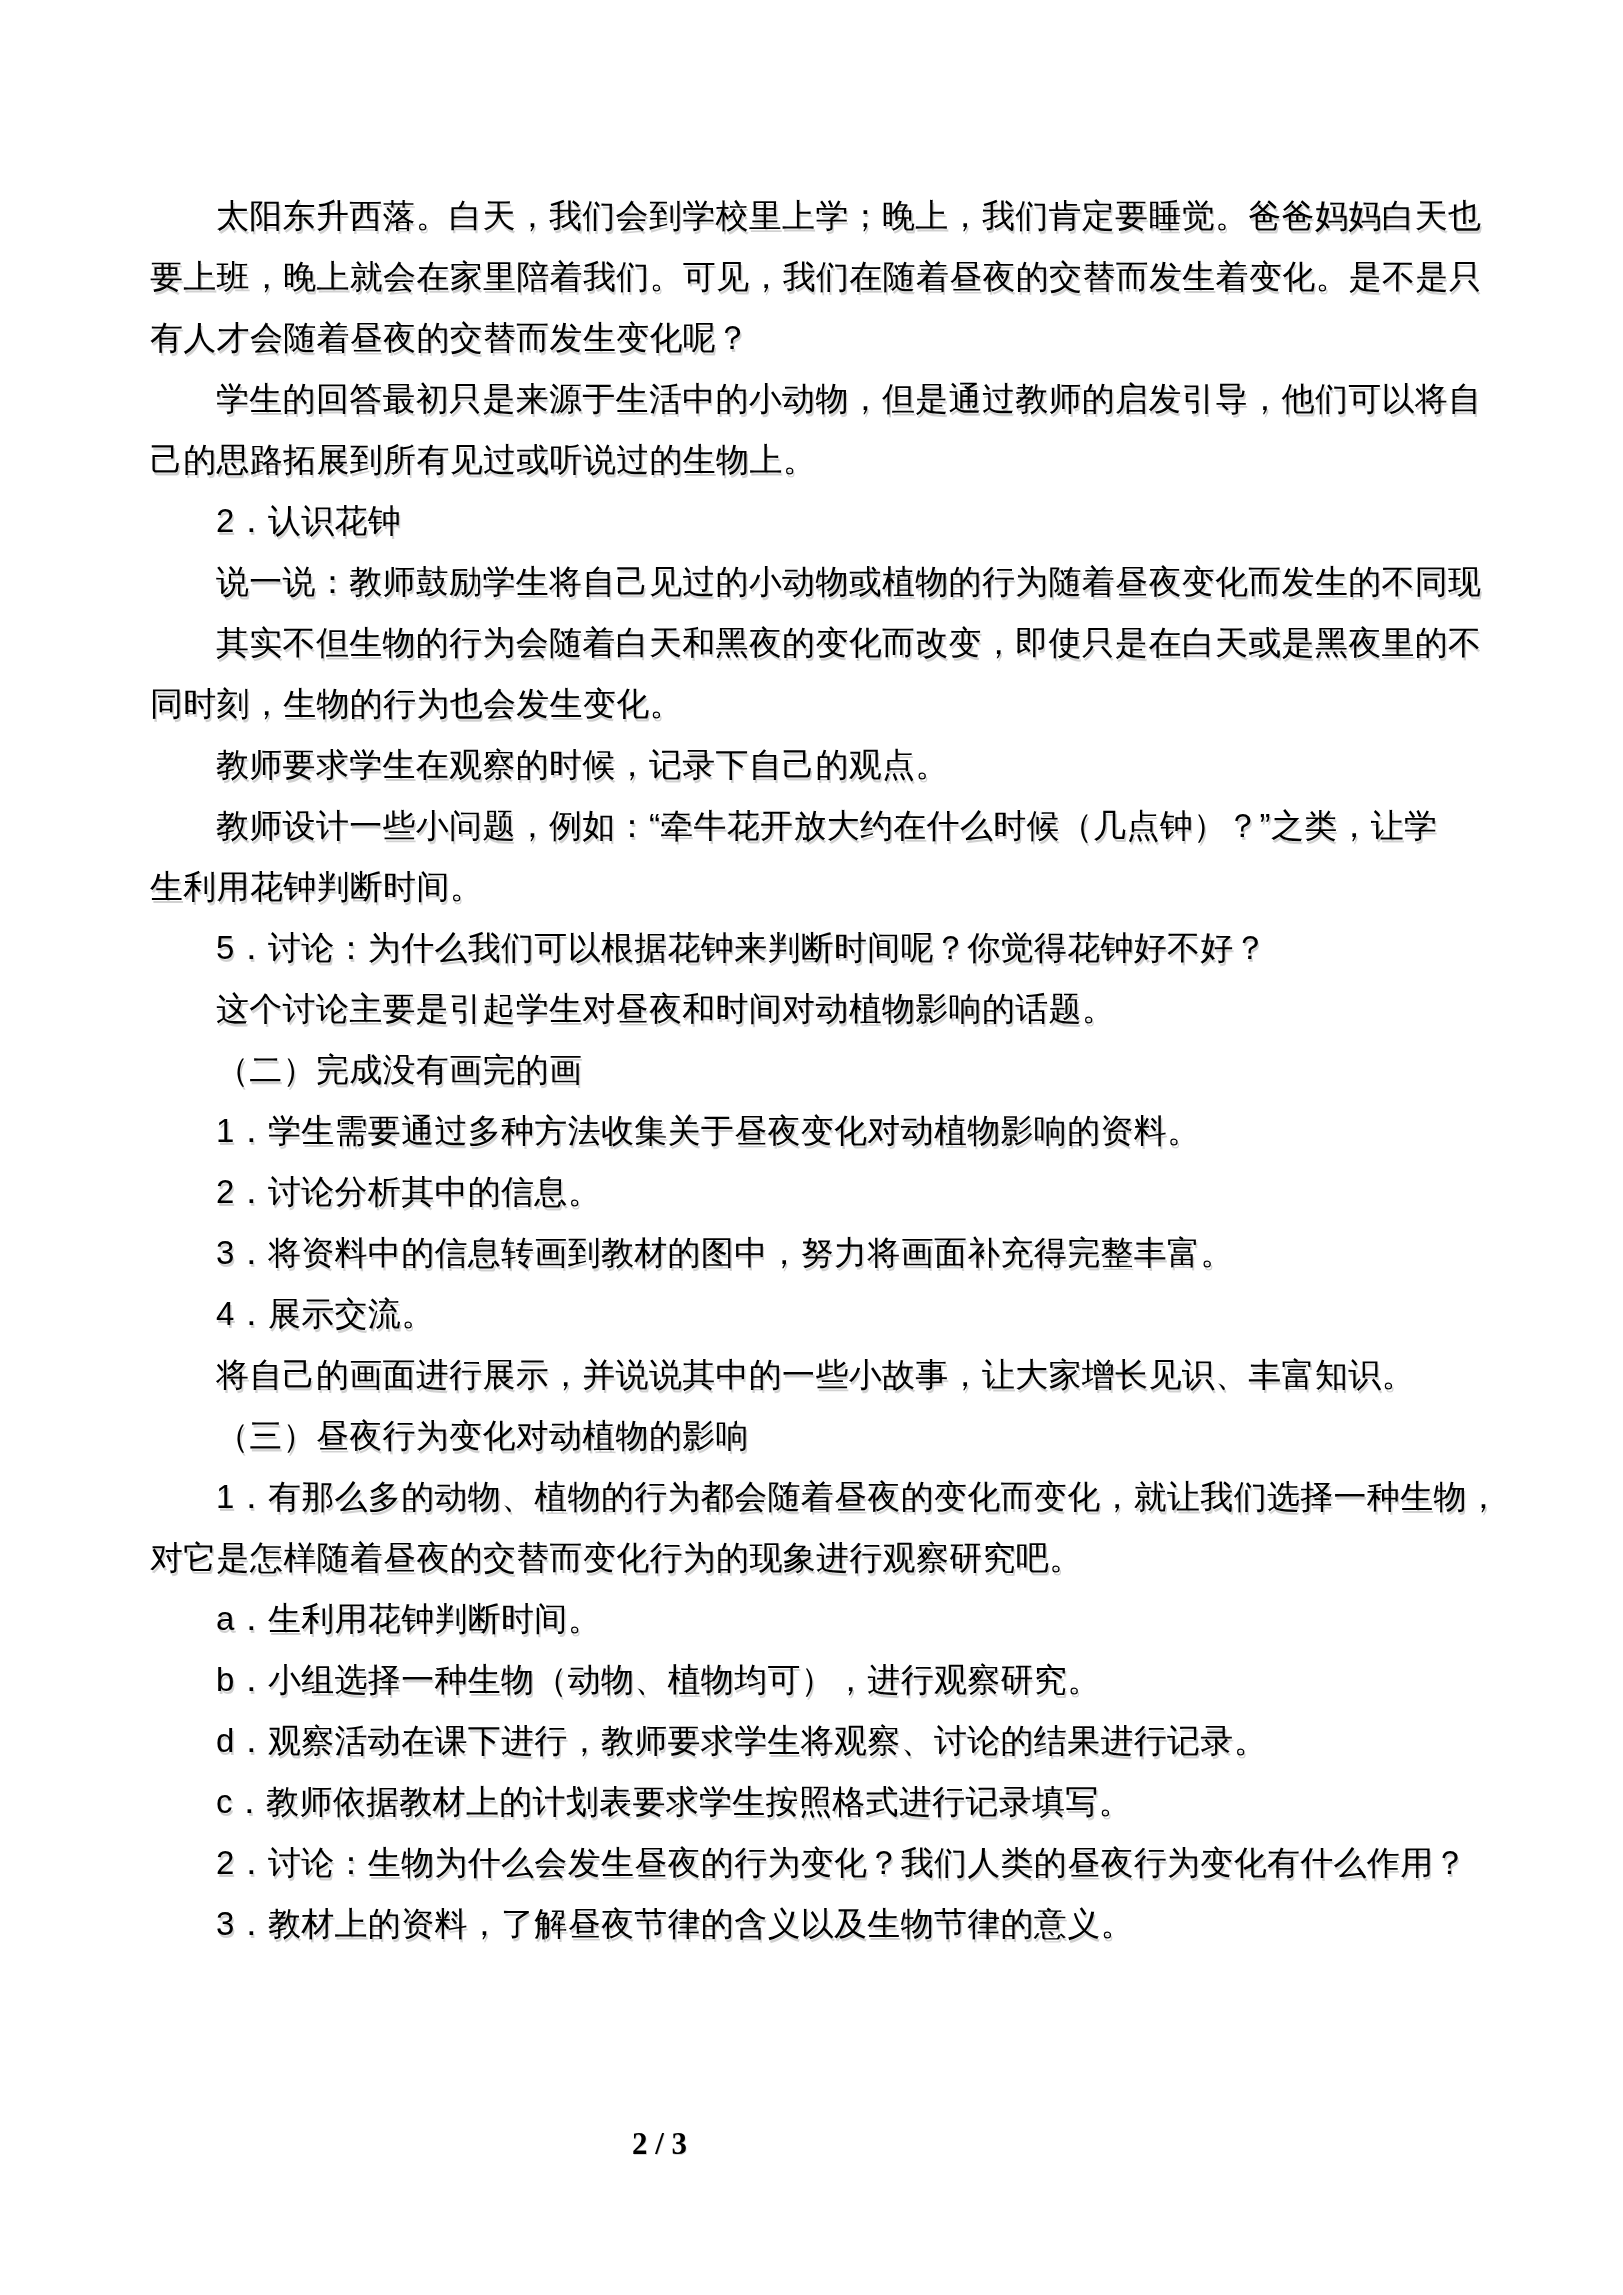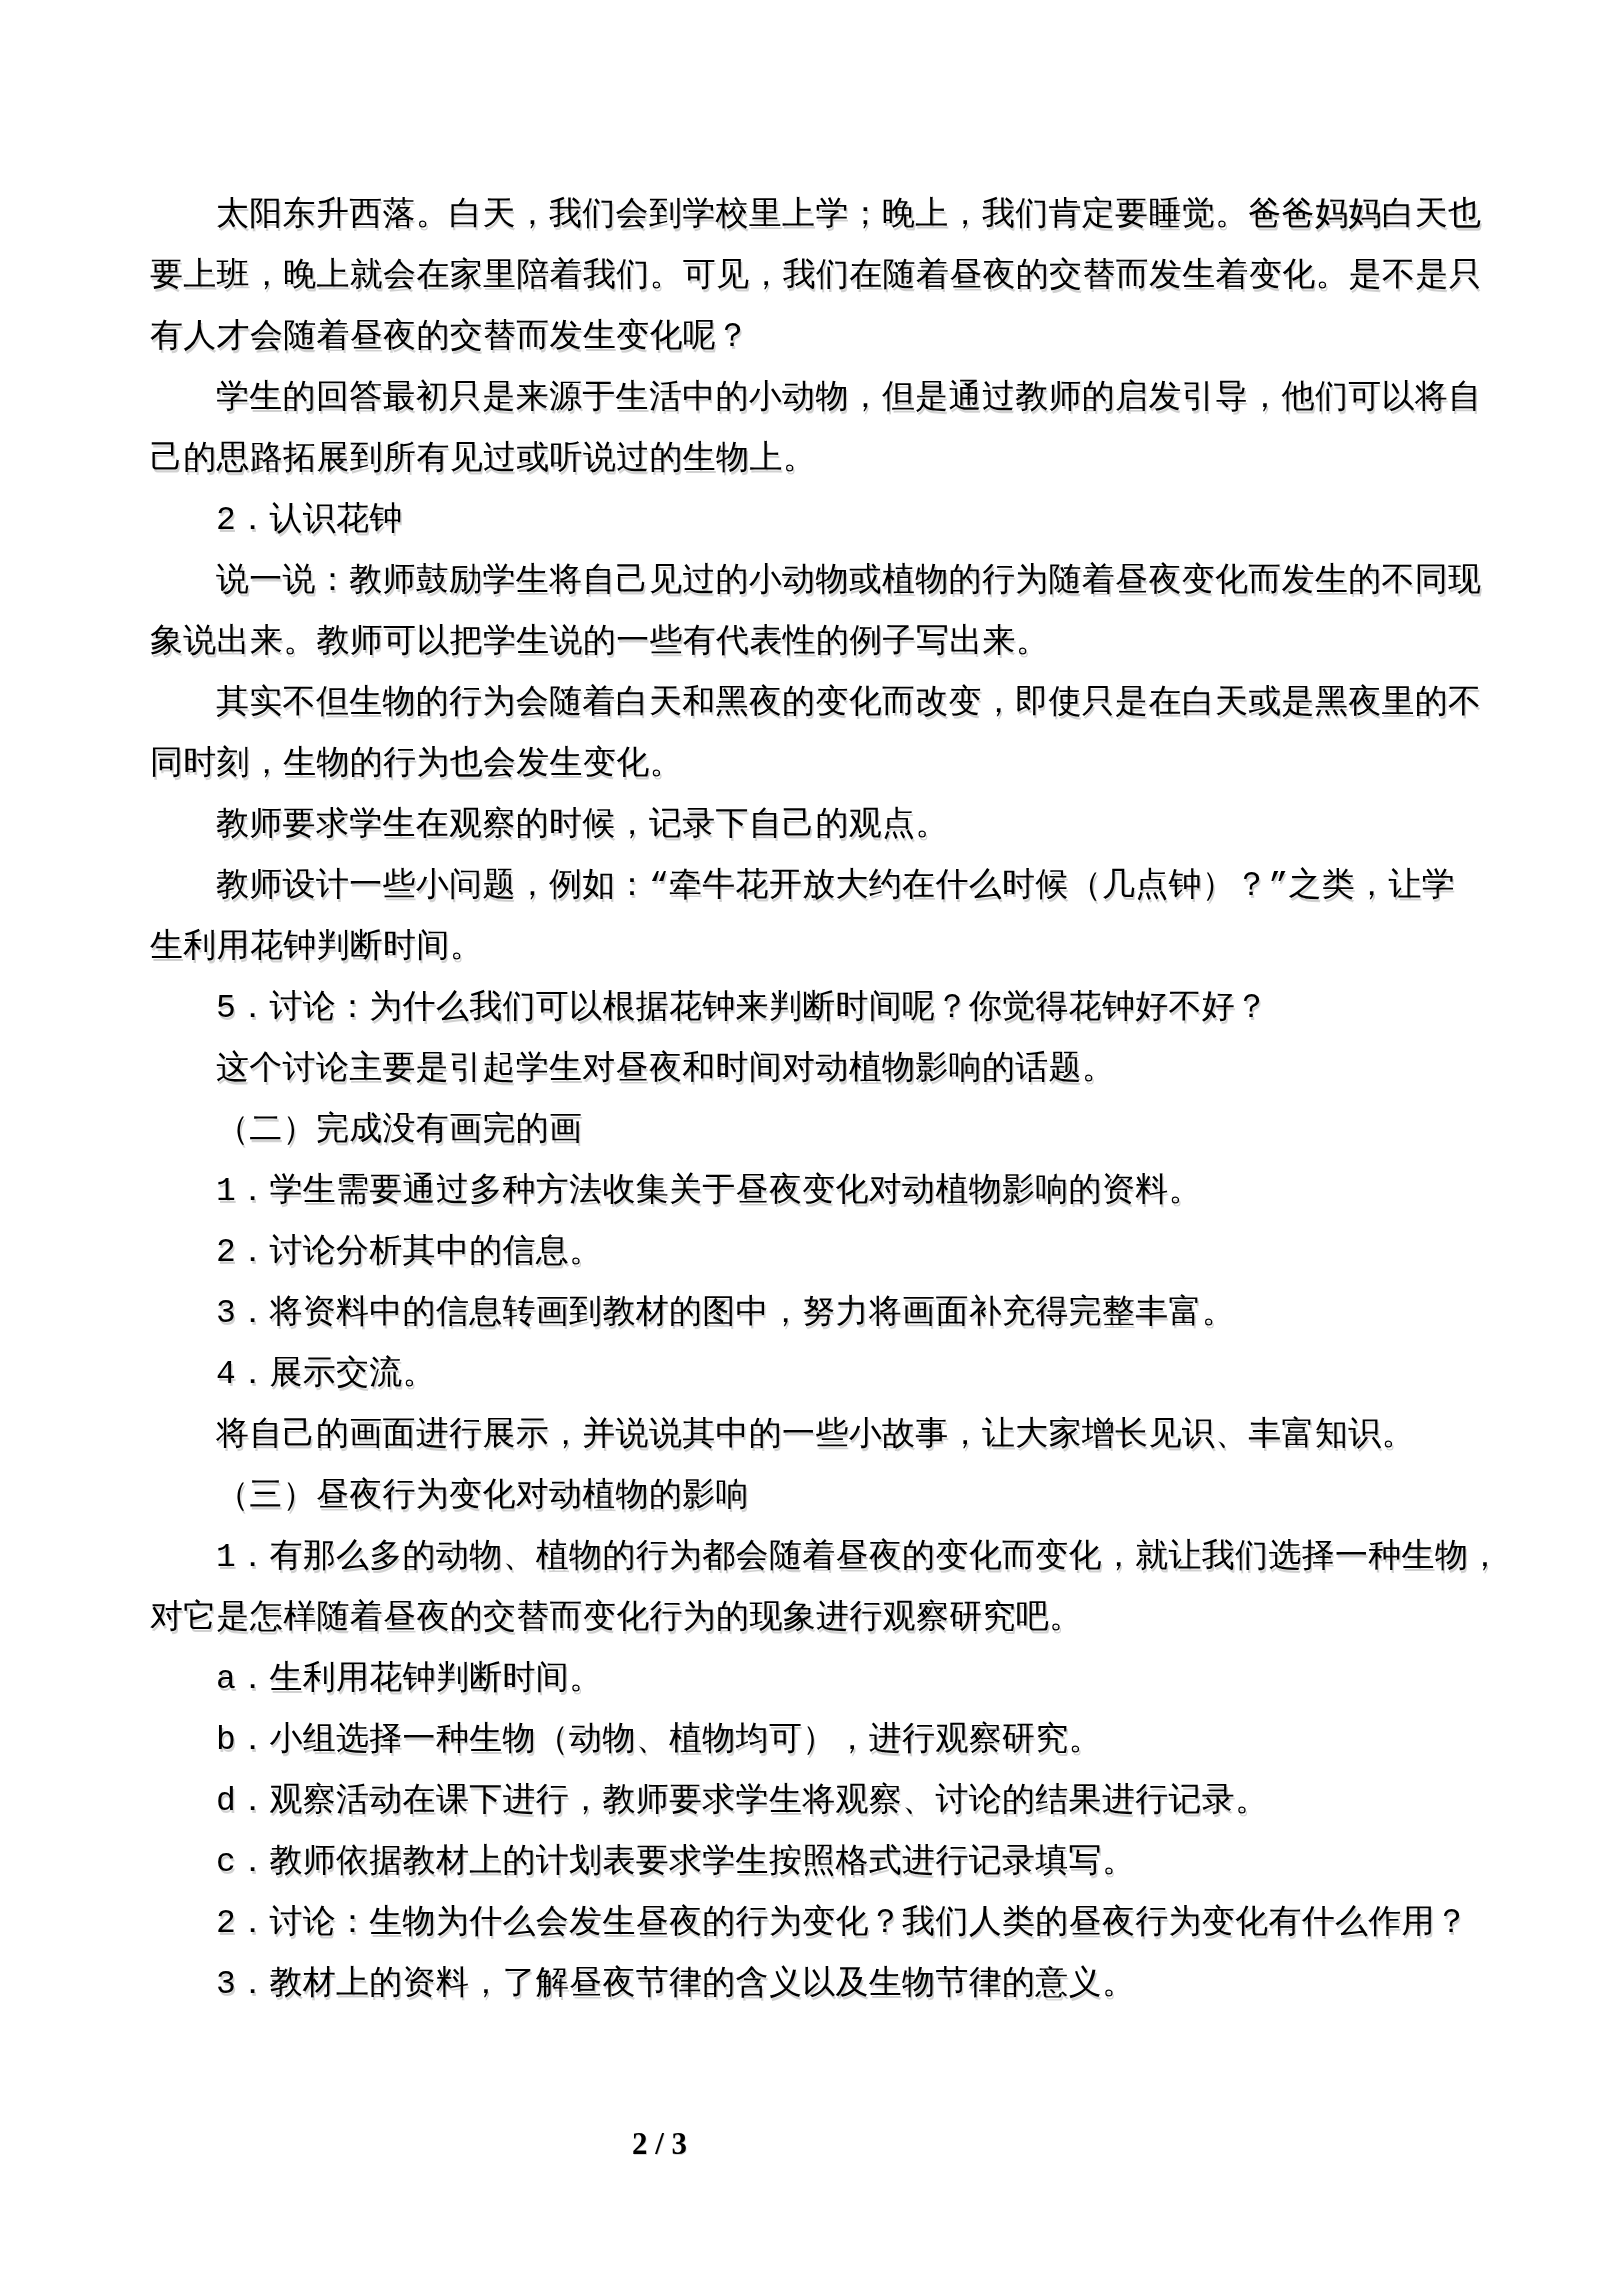--- a/index.html
+++ b/index.html
@@ -19,21 +19,21 @@
     top: 185px;
     width: 1323px;
   }
   .line {
     height: 61px;
     line-height: 61px;
     font-size: 33px;
     letter-spacing: 0.3px;
     white-space: nowrap;
     color: #000000;
-    font-family: Liberation Mono, monospace;
+    font-family: Liberation Sans, sans-serif;
     text-shadow: 1.4px 2.7px 0 rgba(0, 0, 0, 0.18);
   }
   .line.indent {
     padding-left: 66px;
   }
   .page-footer {
     position: absolute;
     top: 2126px;
     left: 0;
     width: 1319px;
@@ -51,21 +51,20 @@
 
 <div class="doc-page">
   <div class="doc-body">
       <div class="line indent">太阳东升西落。白天，我们会到学校里上学；晚上，我们肯定要睡觉。爸爸妈妈白天也</div>
       <div class="line">要上班，晚上就会在家里陪着我们。可见，我们在随着昼夜的交替而发生着变化。是不是只</div>
       <div class="line">有人才会随着昼夜的交替而发生变化呢？</div>
       <div class="line indent">学生的回答最初只是来源于生活中的小动物，但是通过教师的启发引导，他们可以将自</div>
       <div class="line">己的思路拓展到所有见过或听说过的生物上。</div>
       <div class="line indent">2．认识花钟</div>
       <div class="line indent">说一说：教师鼓励学生将自己见过的小动物或植物的行为随着昼夜变化而发生的不同现</div>
-      <div class="line">象说出来。教师可以把学生说的一些有代表性的例子写出来。</div>
       <div class="line indent">其实不但生物的行为会随着白天和黑夜的变化而改变，即使只是在白天或是黑夜里的不</div>
       <div class="line">同时刻，生物的行为也会发生变化。</div>
       <div class="line indent">教师要求学生在观察的时候，记录下自己的观点。</div>
       <div class="line indent">教师设计一些小问题，例如：“牵牛花开放大约在什么时候（几点钟）？”之类，让学</div>
       <div class="line">生利用花钟判断时间。</div>
       <div class="line indent">5．讨论：为什么我们可以根据花钟来判断时间呢？你觉得花钟好不好？</div>
       <div class="line indent">这个讨论主要是引起学生对昼夜和时间对动植物影响的话题。</div>
       <div class="line indent">（二）完成没有画完的画</div>
       <div class="line indent">1．学生需要通过多种方法收集关于昼夜变化对动植物影响的资料。</div>
       <div class="line indent">2．讨论分析其中的信息。</div>

